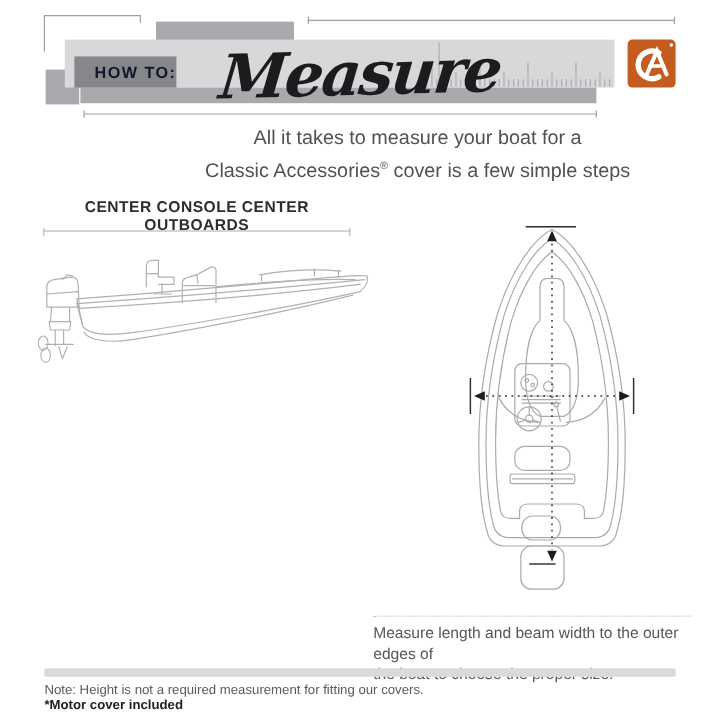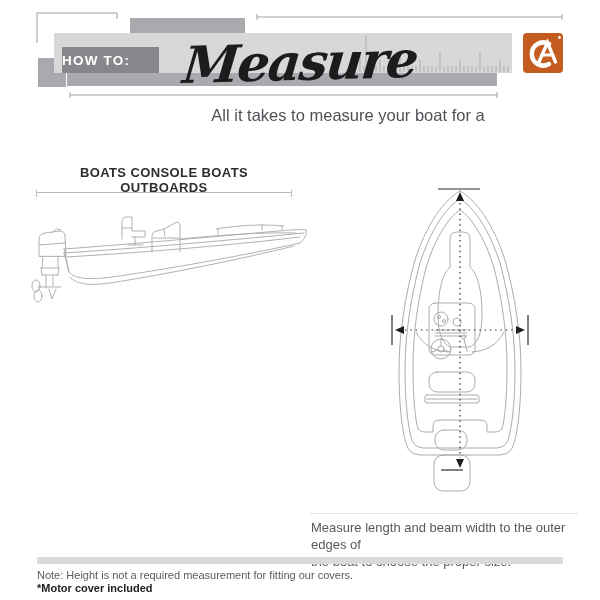--- a/index.html
+++ b/index.html
@@ -6,23 +6,23 @@
   .page{position:relative;width:600px;height:600px;background:#ffffff;overflow:hidden;
         font-family:"Liberation Sans", sans-serif;}
   .abs{position:absolute;}
 
   
   .rect-left{left:38px;top:58px;width:28px;height:29px;background:#a8aaad;}
   .rect-top{left:130px;top:18px;width:115px;height:19px;background:#a8aaad;}
   .bar-main{left:54px;top:33px;width:458px;height:40px;background:#d7d8d9;}
   .strip-bottom{left:67px;top:73px;width:430px;height:13px;background:#a8aaad;}
   .hdr-deco{left:0;top:0;width:600px;height:100px;pointer-events:none;}
-  .howto{left:62px;top:47px;width:97px;height:26px;background:#85878b;color:#ffffff;
+  .howto{left:62px;top:47px;width:85px;height:26px;background:#85878b;color:#0f172a;
          font-size:13.5px;font-weight:bold;letter-spacing:1.2px;
-         display:flex;align-items:center;justify-content:flex-start;}
+         display:flex;align-items:center;justify-content:flex-end;}
   .title-script{left:168px;top:34px;width:264px;text-align:center;
          font-family:"DejaVu Serif", serif;font-style:italic;font-weight:bold;
          font-size:51px;line-height:56px;color:#1b1c1e;letter-spacing:-2px;
          transform:skewX(-7deg) rotate(-1.5deg);}
   .logo{left:523px;top:33px;width:40px;height:40px;background:#c55c1f;border-radius:4px;}
 
   
   .intro{right:37px;top:104px;width:430px;text-align:center;color:#4e5256;
          font-size:16.5px;line-height:23px;}
   .intro sup{font-size:9px;}
@@ -129,23 +129,24 @@
         <path d="M26,11 A11.5,11.5 0 1 0 26,31" stroke-width="4.5"></path>
         <path d="M16,29 L24.5,9.5 L32.5,29" stroke-width="3.4"></path>
         <path d="M18.5,22 L30,22" stroke-width="3"></path>
       </g>
       <circle cx="36.5" cy="4.5" r="1.4" fill="#ffffff"></circle>
     </svg>
   </div>
 
   <div class="abs intro">
     <div>All it takes to measure your boat for a</div>
-  </div>
-
-  <div class="abs section-title">BOATS CONSOLE BOATS OUTBOARDS</div>
+    <div><span>Classic Accessories</span><sup>®</sup><span> cover is a few simple steps</span></div>
+  </div>
+
+  <div class="abs section-title">CENTER CONSOLE CENTER OUTBOARDS</div>
   <div class="abs section-underline"></div>
 
   <svg class="abs side-view" viewBox="0 0 300 112" xmlns="http://www.w3.org/2000/svg">
     <g stroke="#b0b1b3" stroke-width="1" fill="none" stroke-linejoin="round" stroke-linecap="round">
 
       <path d="M52,51 C120,46 210,38 266,33 C278,32 288,31 294,32"></path>
       <path d="M52,55 C130,50 220,42 292,35"></path>
       <path d="M54,59 C140,54 230,46 288,39"></path>
       <path d="M294,32 C295,36 293,41 288,45"></path>
       <path d="M288,45 C235,57 150,72 100,79 C78,82 62,81 57,74 L52,55"></path>

